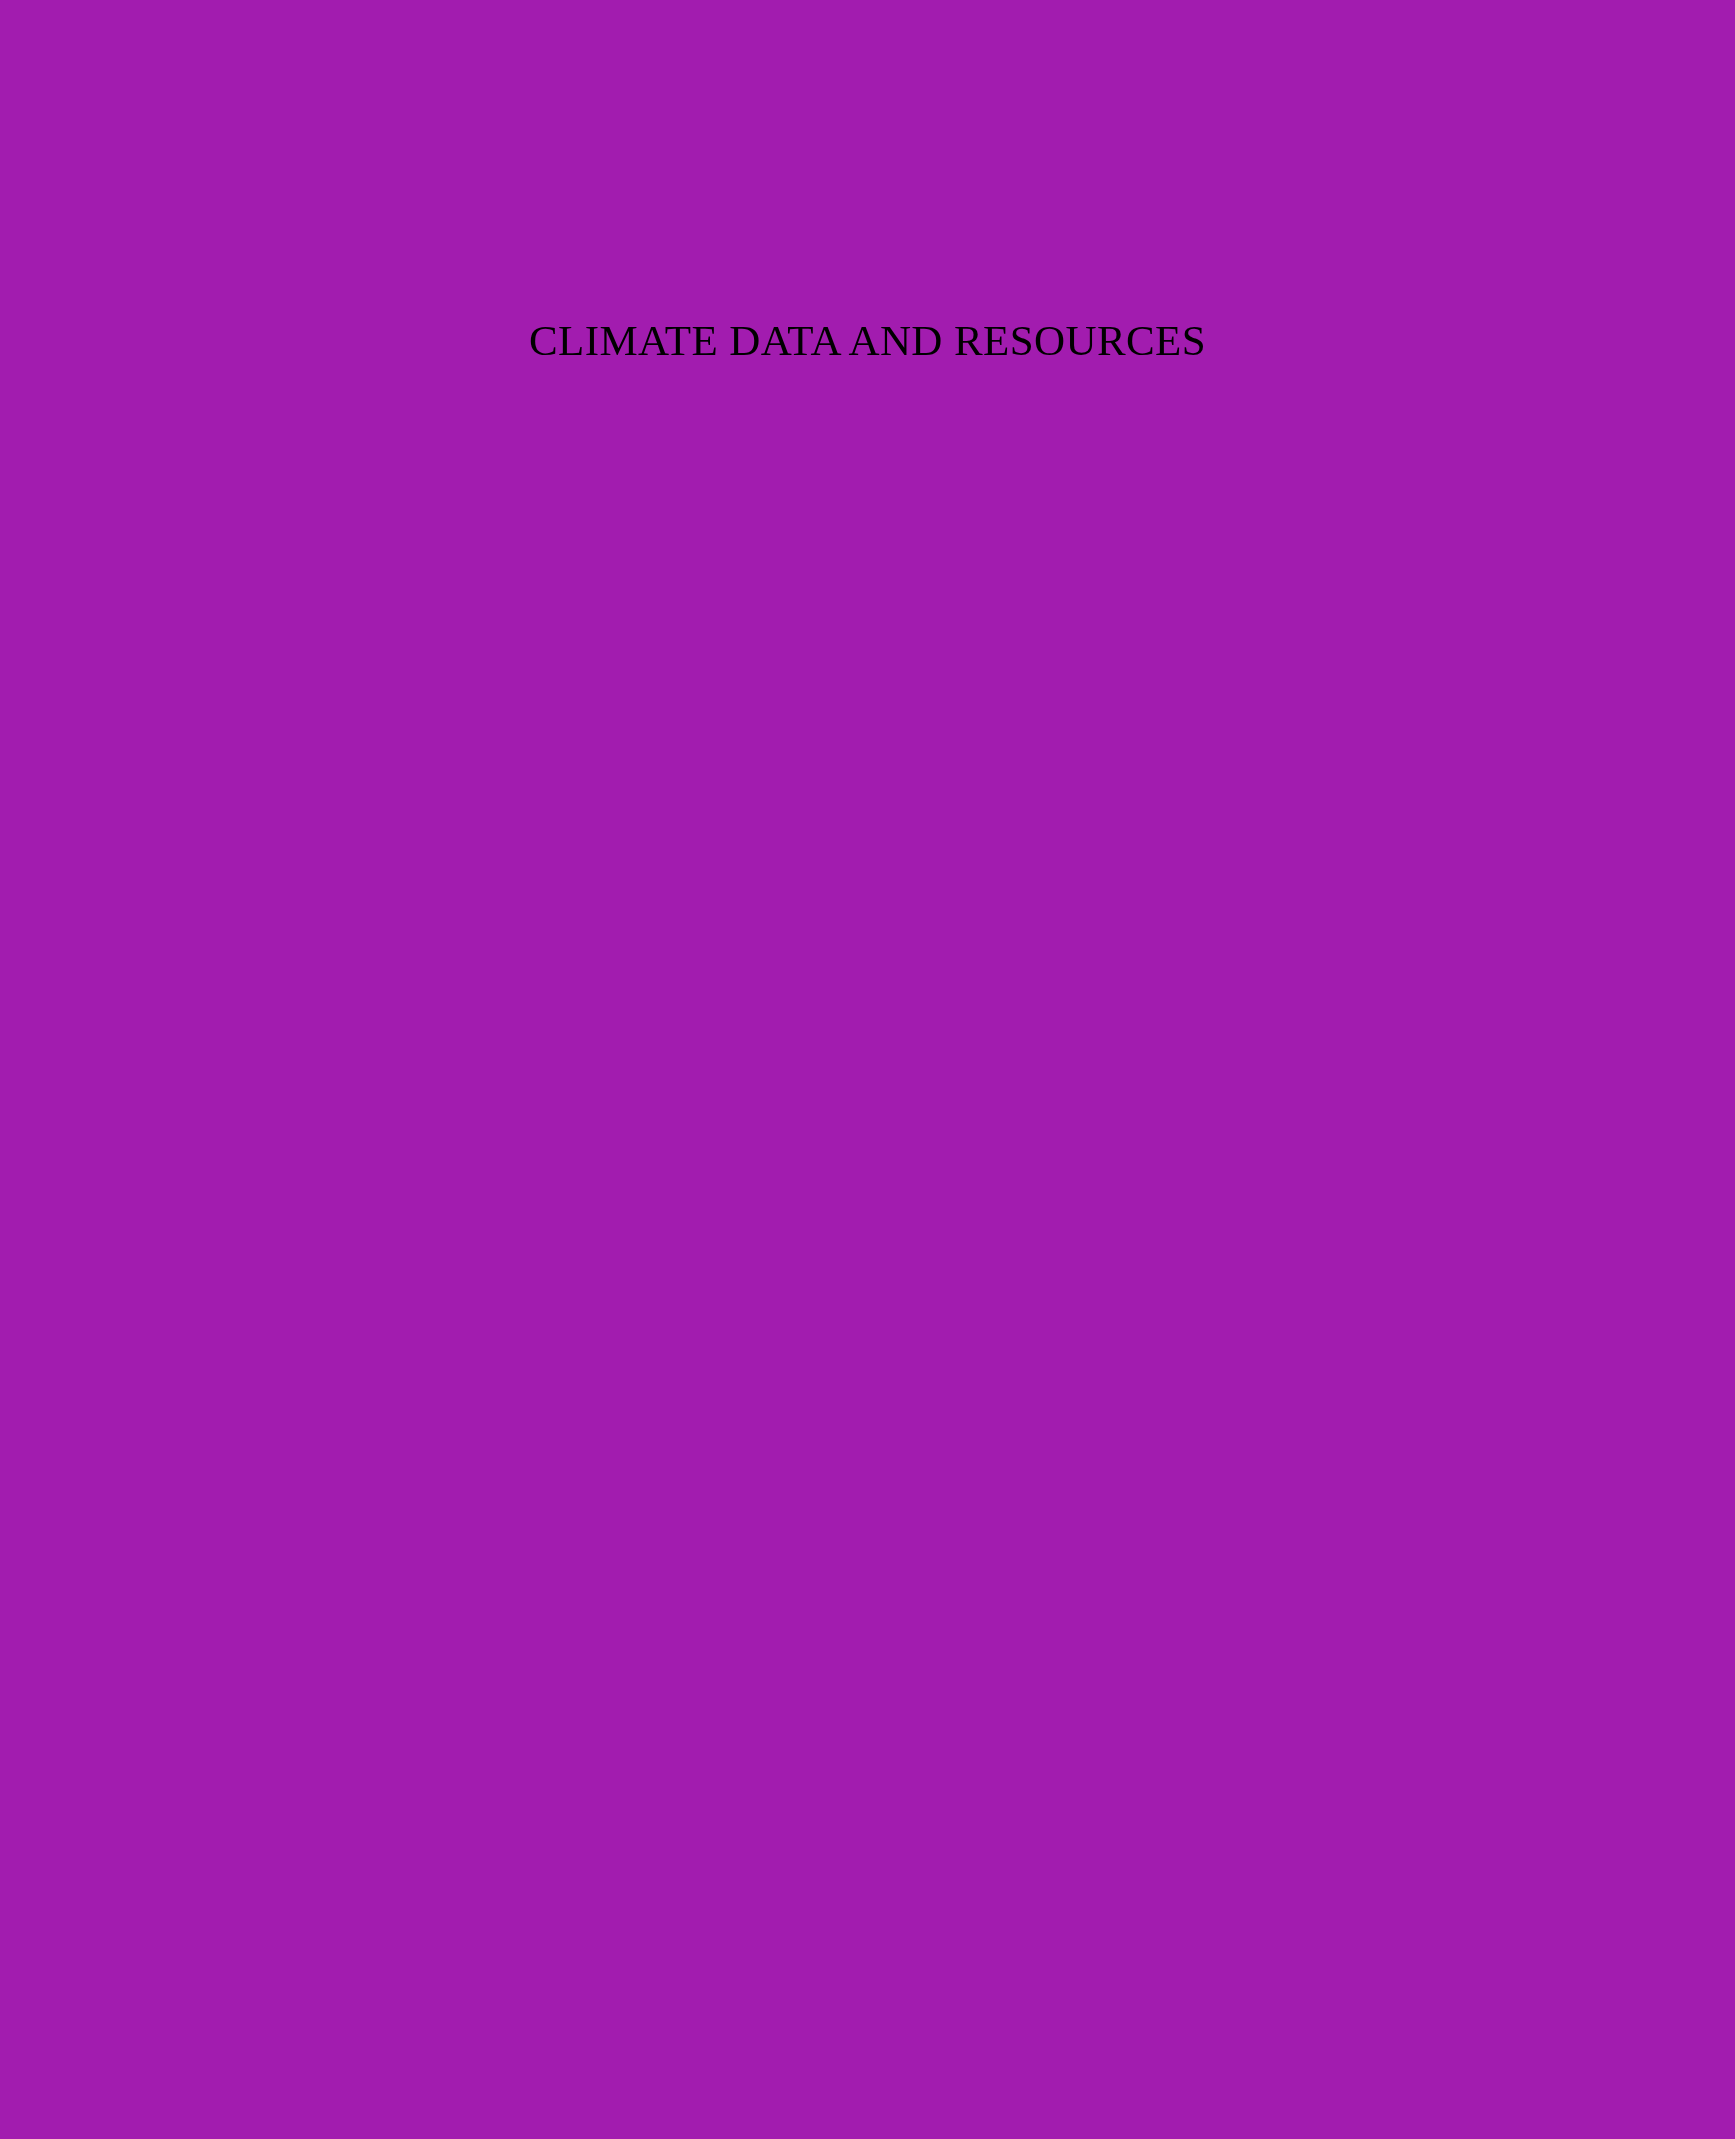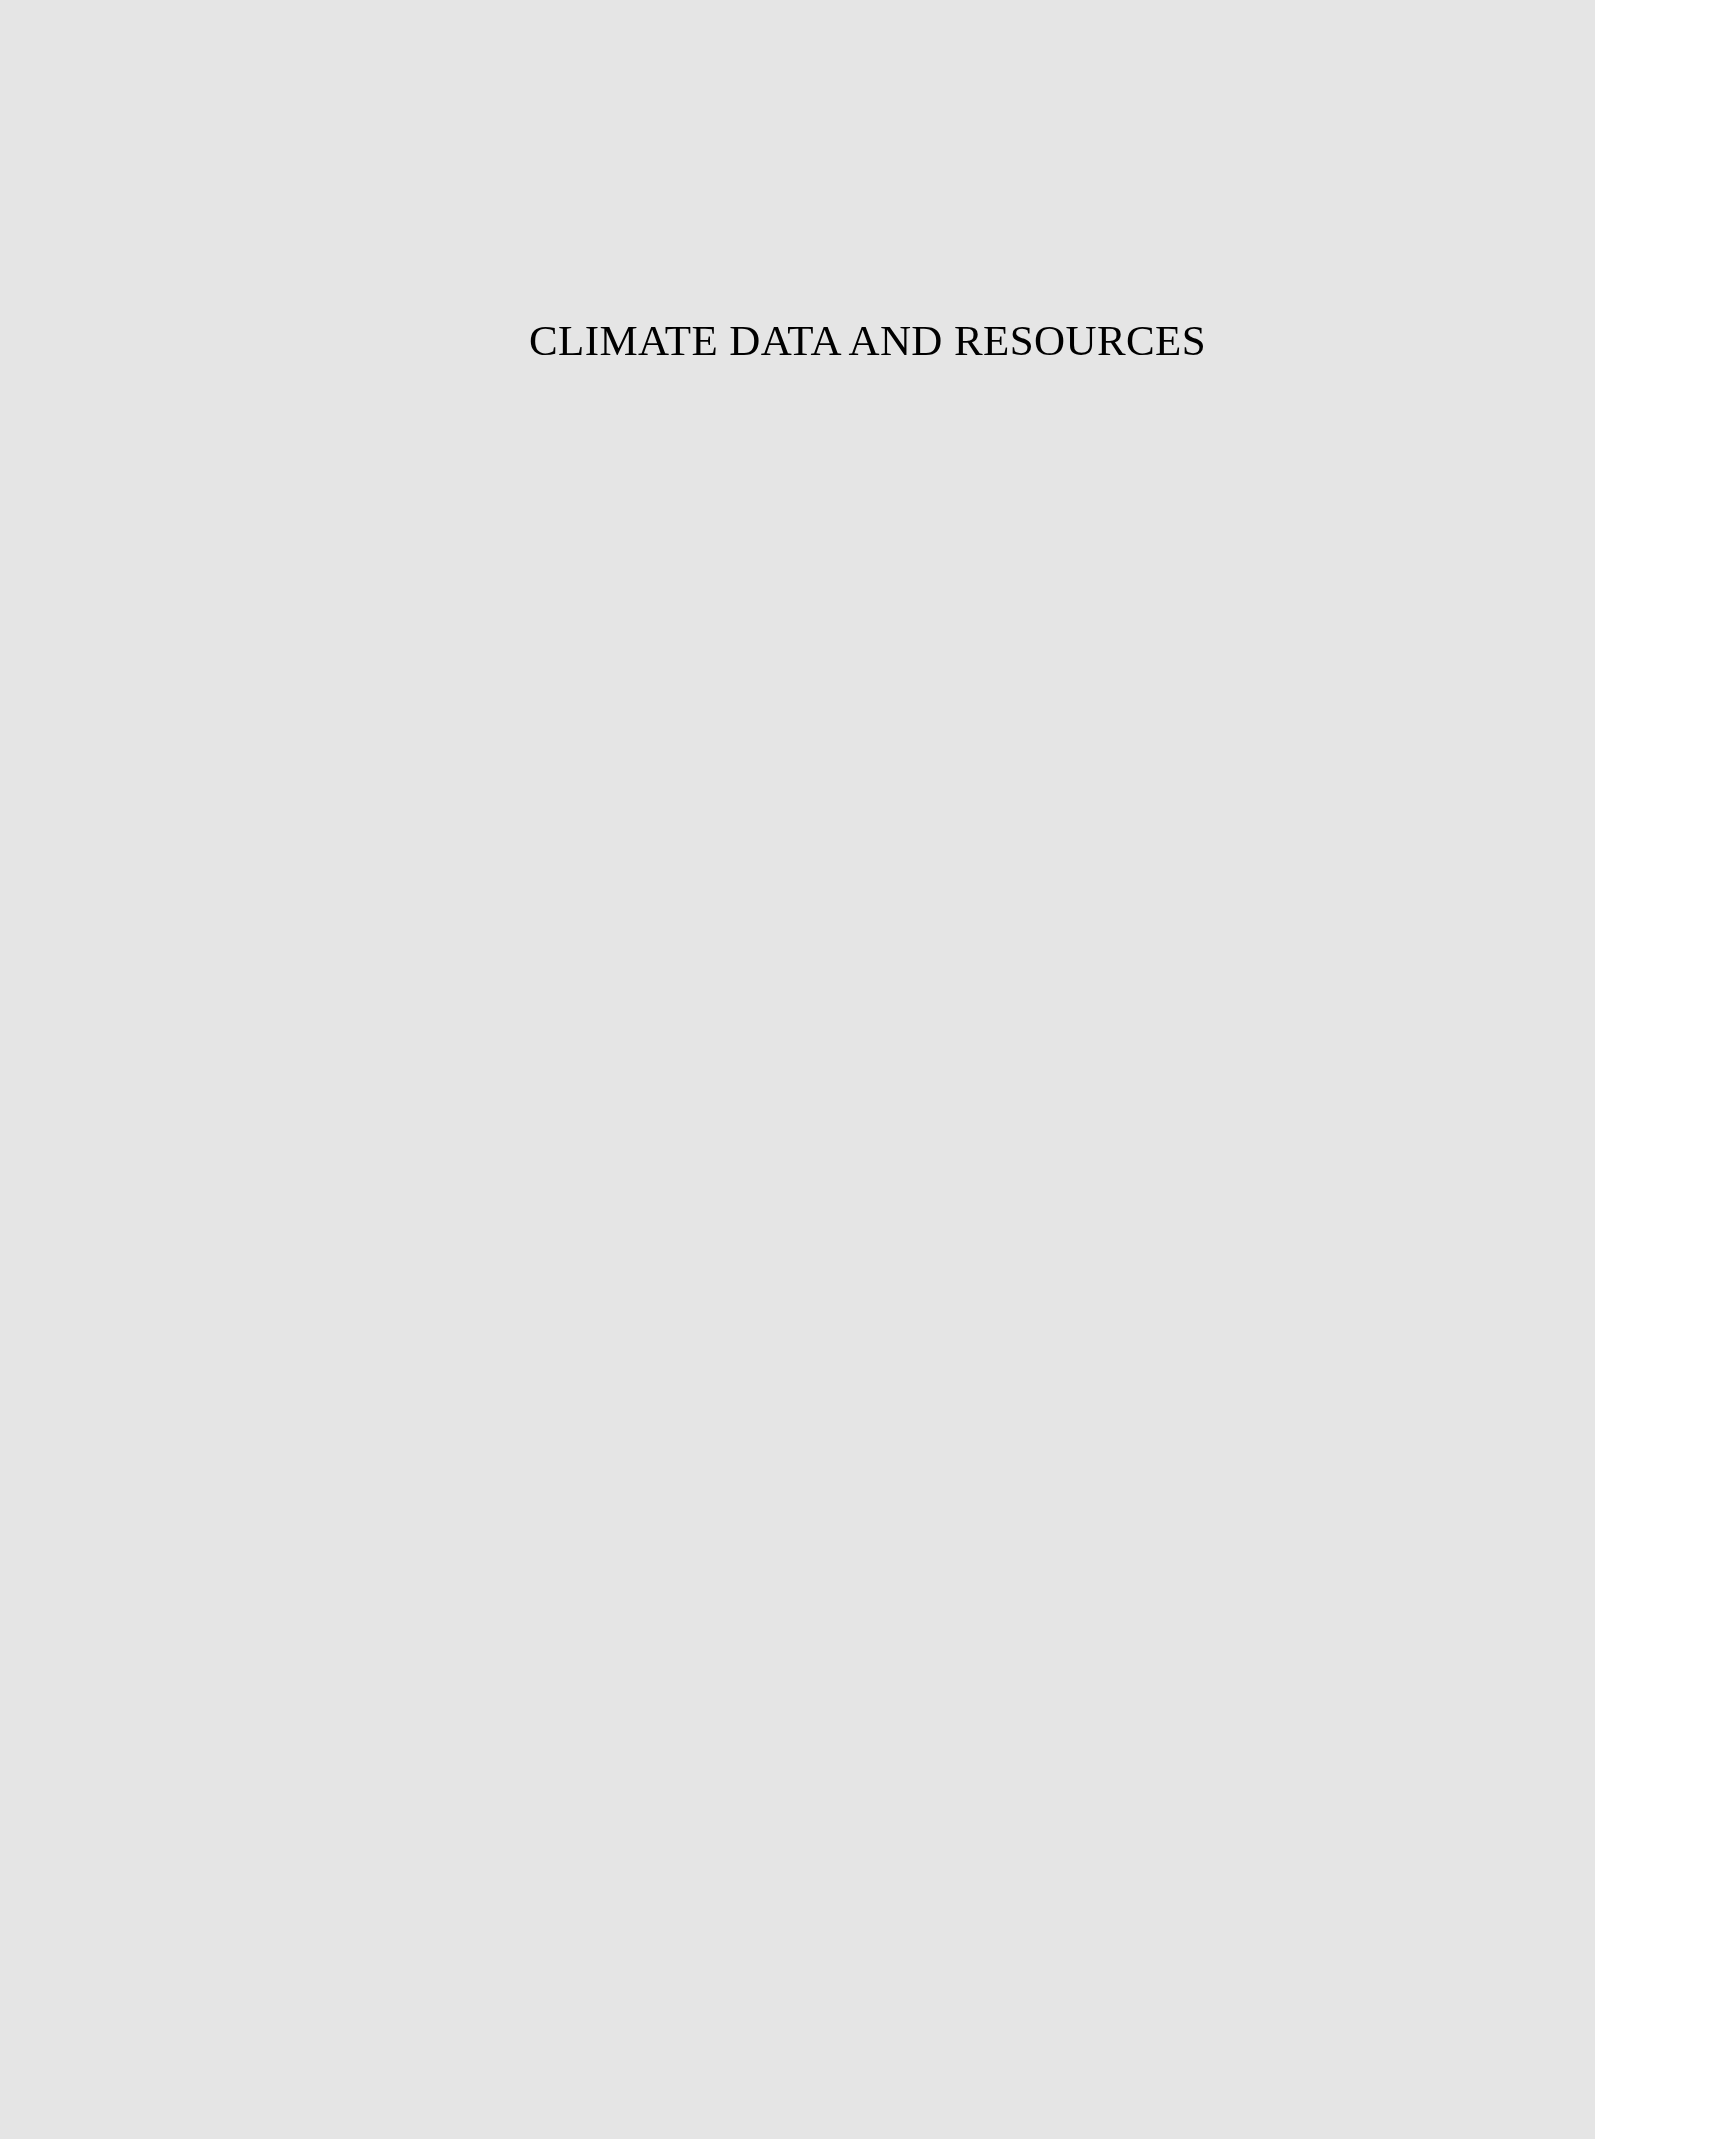--- a/index.html
+++ b/index.html
@@ -9,23 +9,23 @@
   }
   body {
     width: 1735px;
     height: 2140px;
     font-family: "Liberation Serif", serif;
     color: #000000;
     overflow: hidden;
   }
   .page {
     position: relative;
-    width: 1595px;
+    width: 1735px;
     height: 2140px;
-    background: #e5e5e5;
+    background: #a21caf;
   }
   .page-title {
     position: absolute;
     left: 0;
     top: 315px;
     width: 1735px;
     text-align: center;
     font-family: "Liberation Serif", serif;
     font-size: 43px;
     font-weight: 400;

